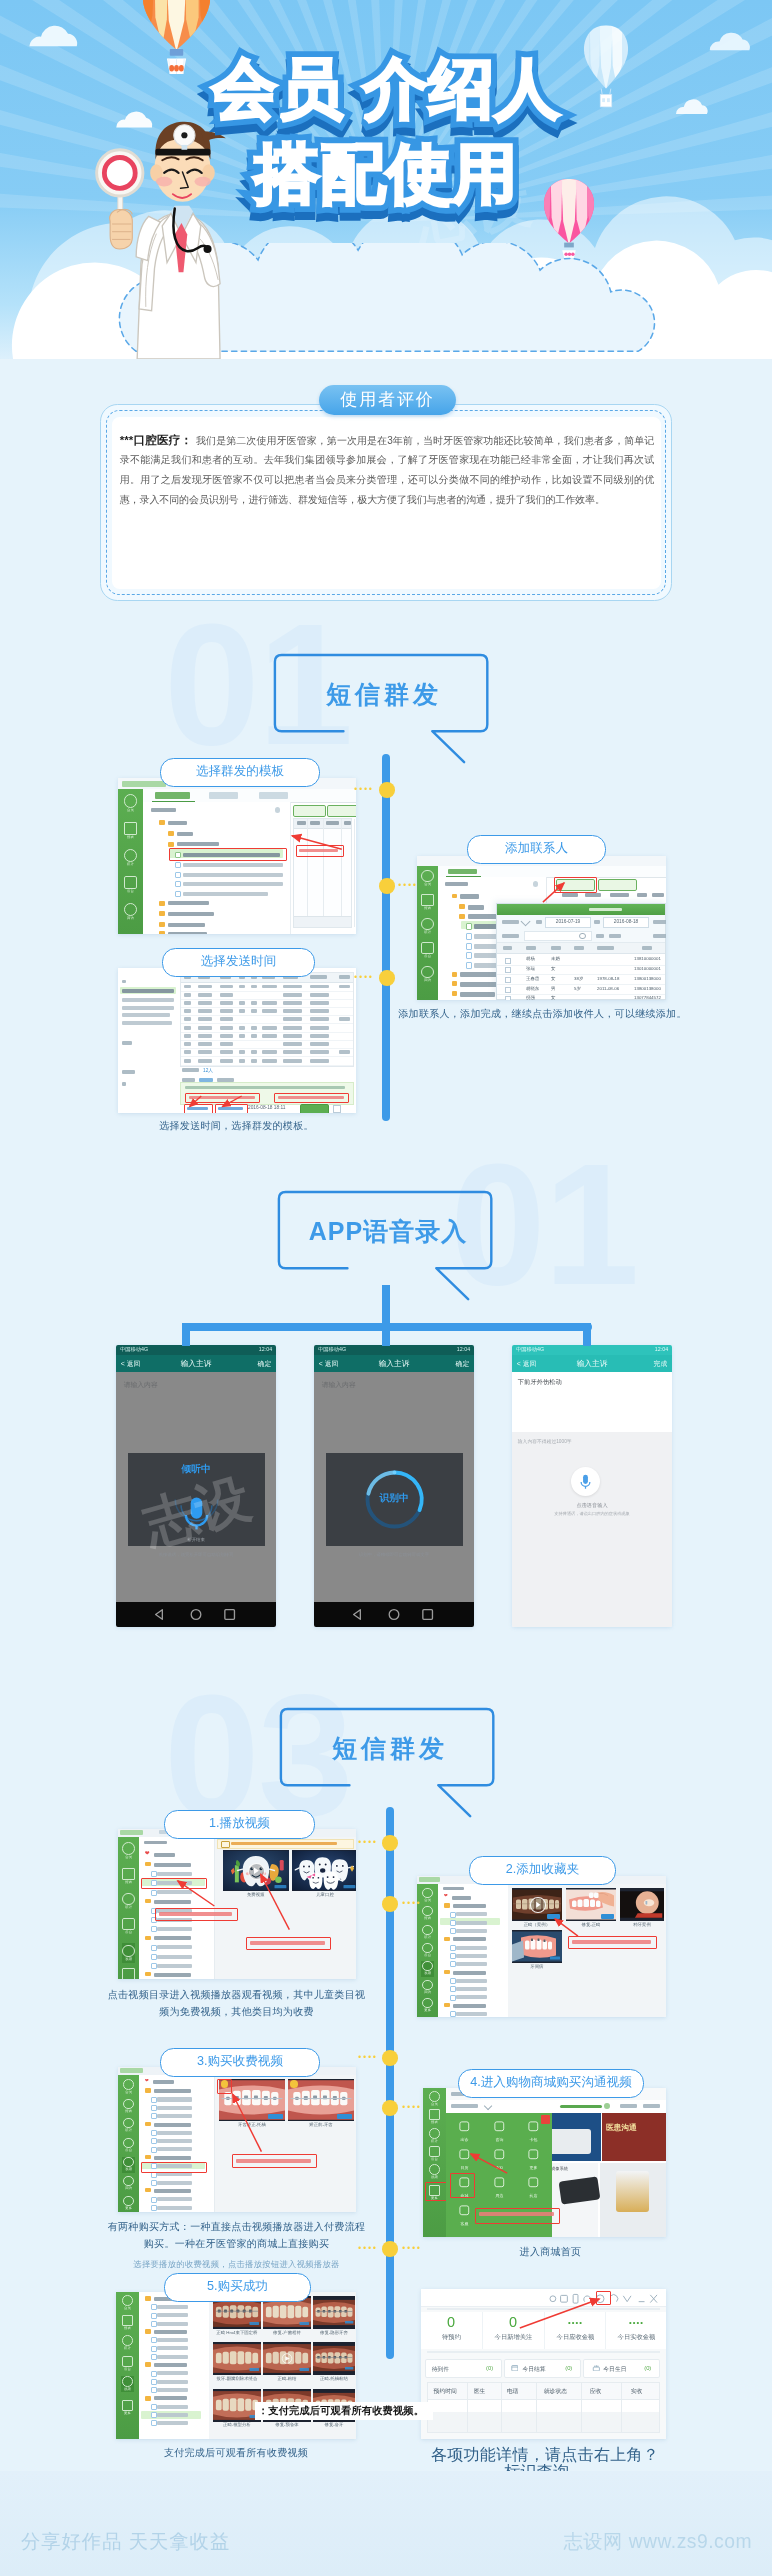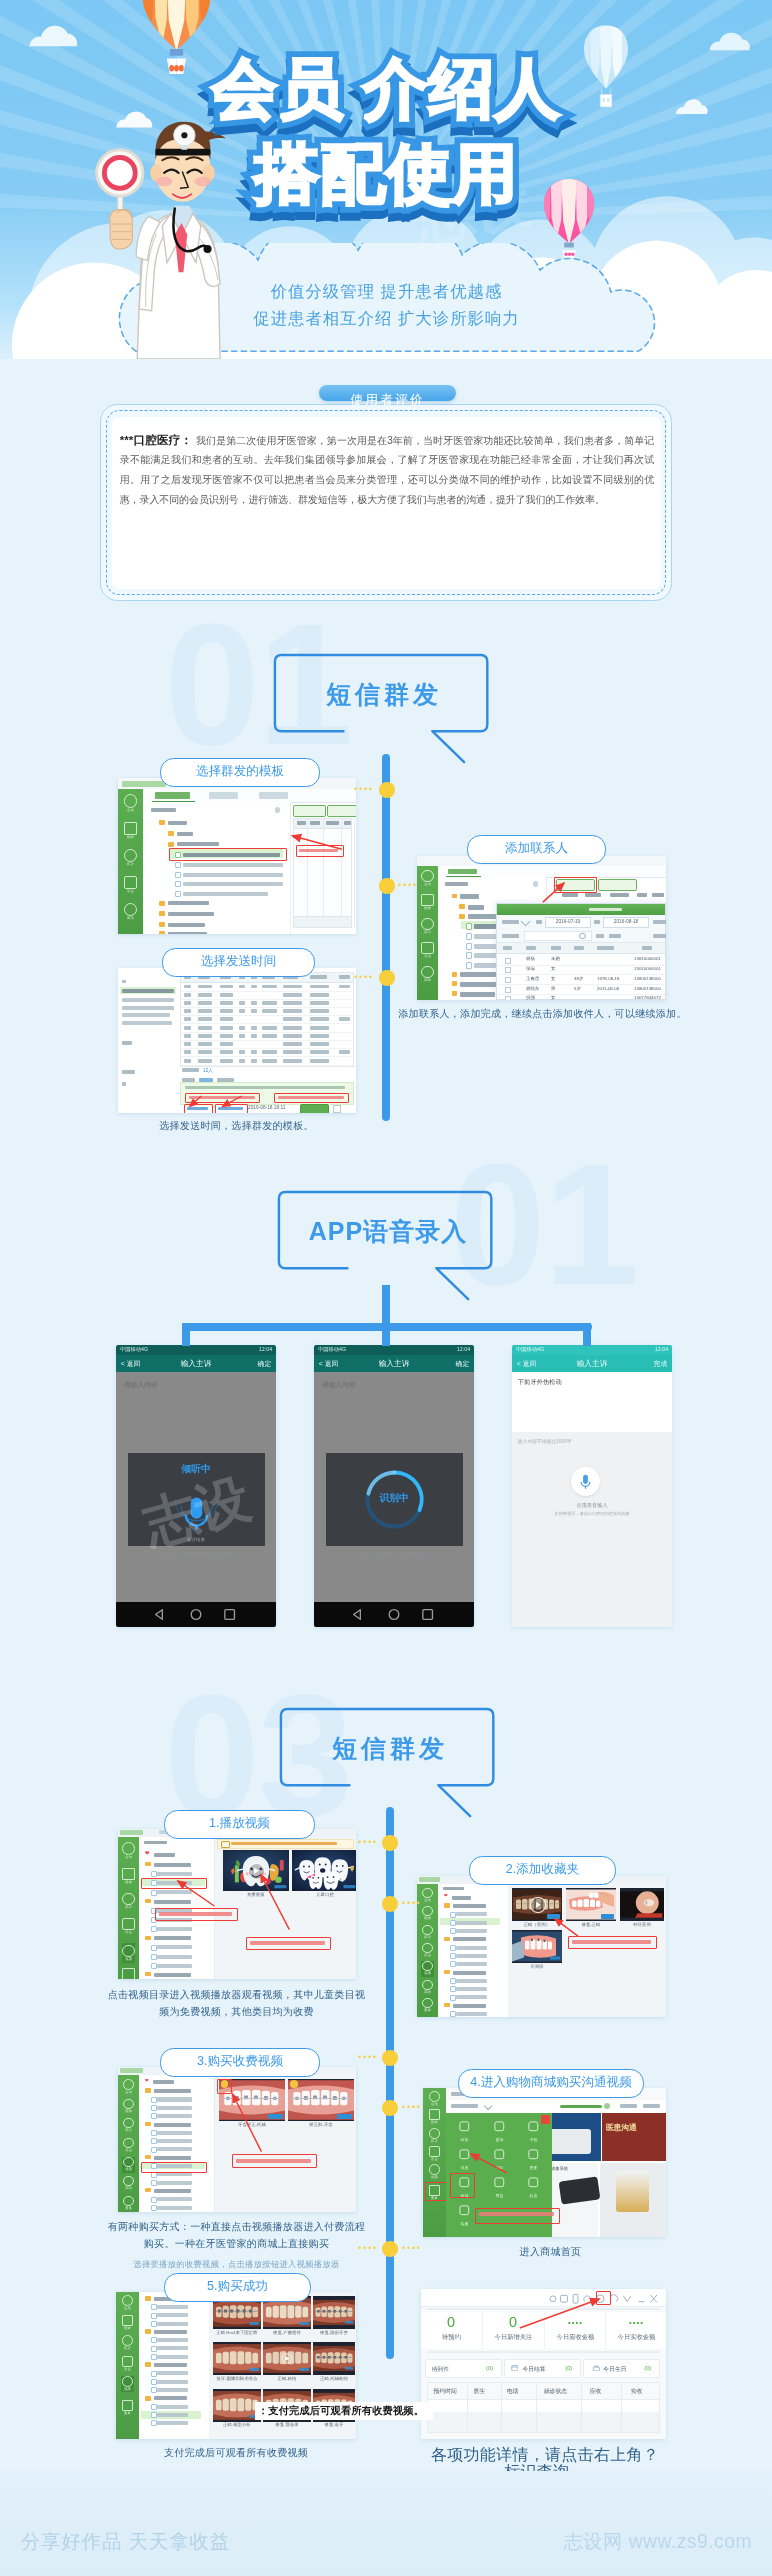--- a/index.html
+++ b/index.html
@@ -20,22 +20,22 @@
   .hero-cloudtext{position:absolute;left:0;top:278px;width:773px;text-align:center;z-index:7;
     color:#4aa3e0;font-size:16.4px;line-height:27px;letter-spacing:1px;}
 
   
   .review-outer{position:absolute;left:100px;top:404px;width:572px;height:197px;border:1.9px solid #a8d6f2;
     border-radius:17.4px;background:#f0f9ff;box-sizing:border-box;}
   .review-dash{position:absolute;left:106px;top:410px;width:560px;height:185px;border:1px dashed #5aa8e6;
     border-radius:13.5px;box-sizing:border-box;}
   .review-inner{position:absolute;left:112px;top:417px;width:549px;height:172px;background:#ffffff;border-radius:7.7px;
     box-sizing:border-box;padding:12.6px 6.8px 0 7.7px;}
-  .review-pill{position:absolute;left:319px;top:385px;width:137px;height:16px;border-radius:15.5px;
-    background:linear-gradient(180deg,#79c2f2 0%,#46a4e9 100%);color:#fff;font-size:13px;line-height:30px;
+  .review-pill{position:absolute;left:319px;top:385px;width:137px;height:30px;border-radius:15.5px;
+    background:linear-gradient(180deg,#79c2f2 0%,#46a4e9 100%);color:#fff;font-size:17px;line-height:30px;
     text-align:center;letter-spacing:1.9px;z-index:3;box-shadow:0 1.9px 3.9px rgba(80,150,210,.30);}
   .rv-p{font-size:10px;color:#5a5a5a;line-height:19.7px;letter-spacing:-0.1px;text-align:justify;margin:0 0 12.6px 0;
     text-justify:inter-ideograph;}
   .rv-name{font-weight:bold;color:#1d1d1d;font-size:11.6px;letter-spacing:0;padding-right:3.9px;}
 
   
   .bignum{position:absolute;font-size:172px;font-weight:bold;color:#dcedfa;line-height:172px;
     letter-spacing:-1.9px;font-family:"Liberation Sans",sans-serif;z-index:1;}
   .wm{position:absolute;color:rgba(255,255,255,.16);font-size:58px;font-weight:bold;z-index:2;pointer-events:none;}
   .wm2{position:absolute;color:rgba(160,200,230,.14);font-size:62px;font-weight:bold;z-index:1;pointer-events:none;}
@@ -311,24 +311,20 @@
         <span class="lay s1">会员 介绍人</span>
       </div>
       <div class="t-line">
         <span class="lay s3">搭配使用</span>
         <span class="lay s2">搭配使用</span>
         <span class="lay s1">搭配使用</span>
       </div>
     </div>
 
     <div class="wm" style="left:415px;top:172px;transform:rotate(-10deg);">志设</div>
-    <div class="hero-cloudtext">
-      <div>价值分级管理 提升患者优越感</div>
-      <div>促进患者相互介绍 扩大诊所影响力</div>
-    </div>
   </div>
 
   <div class="bignum" style="left:164px;top:598px;">01</div>
   <svg style="position:absolute;left:272px;top:651px;width:224px;height:118px;z-index:3;" viewBox="0 0 232 122">
     <path d="M74 83 L10 83 Q3 83 3 76 L3 11 Q3 4 10 4 L216 4 Q223 4 223 11 L223 76 Q223 83 216 83 L166 83 L199 115" fill="none" stroke="#2f8ce0" stroke-width="2.5" stroke-linecap="round" stroke-linejoin="round"></path>
   </svg>
   <div style="position:absolute;left:272px;top:651px;width:224px;height:87px;display:flex;align-items:center;justify-content:center;z-index:4;color:#3d9ae8;font-size:25px;font-weight:bold;letter-spacing:3.9px;">短信群发</div>
 
   <div class="review-outer"></div>
   <div class="review-dash"></div>

